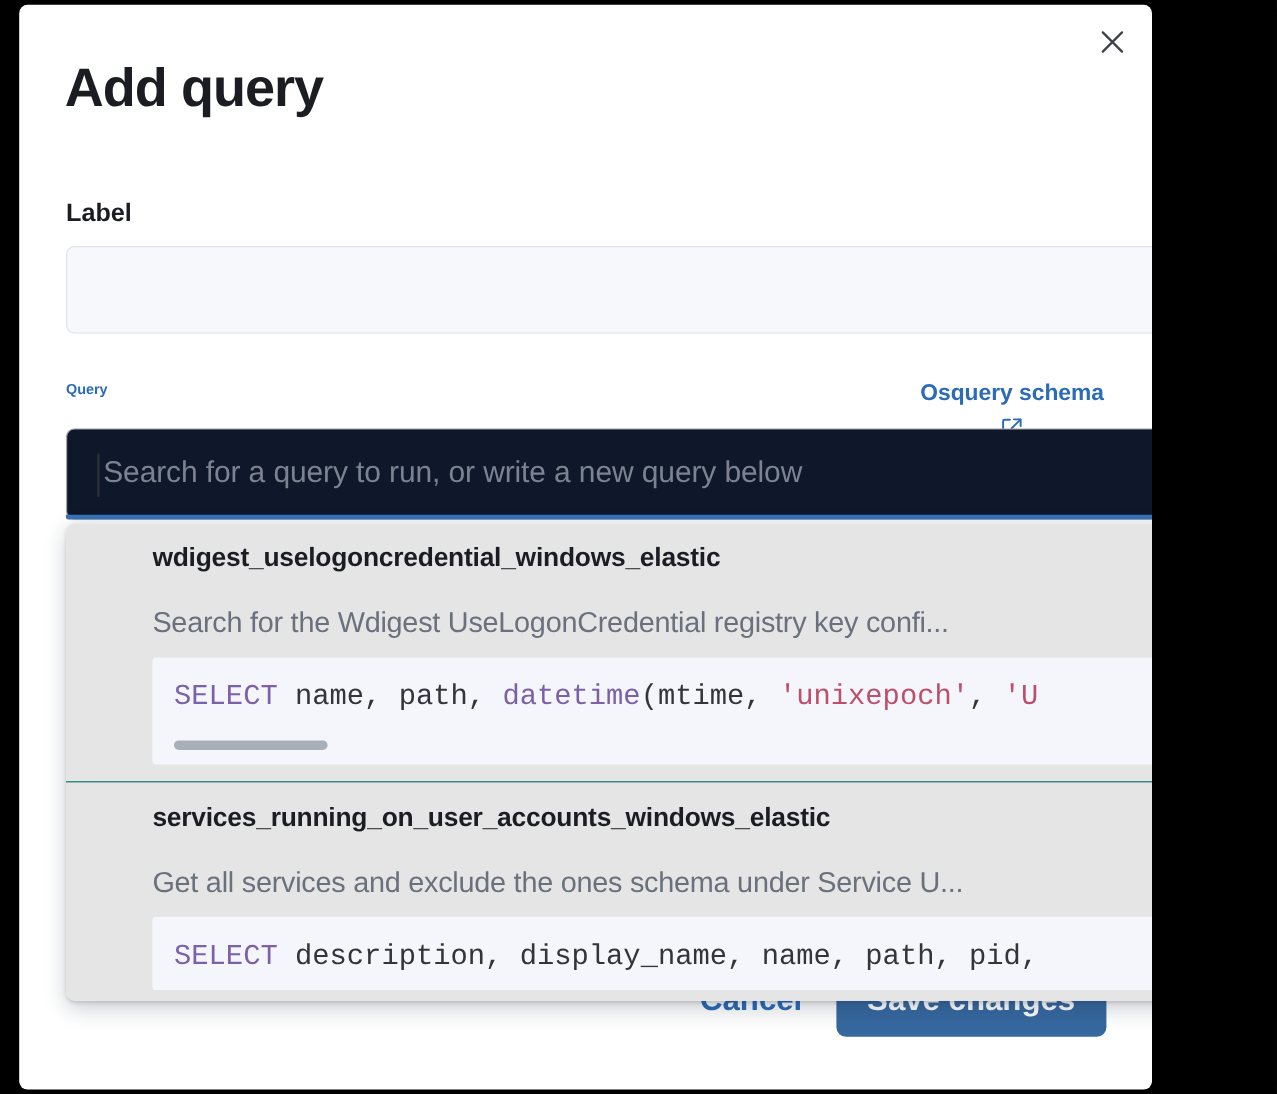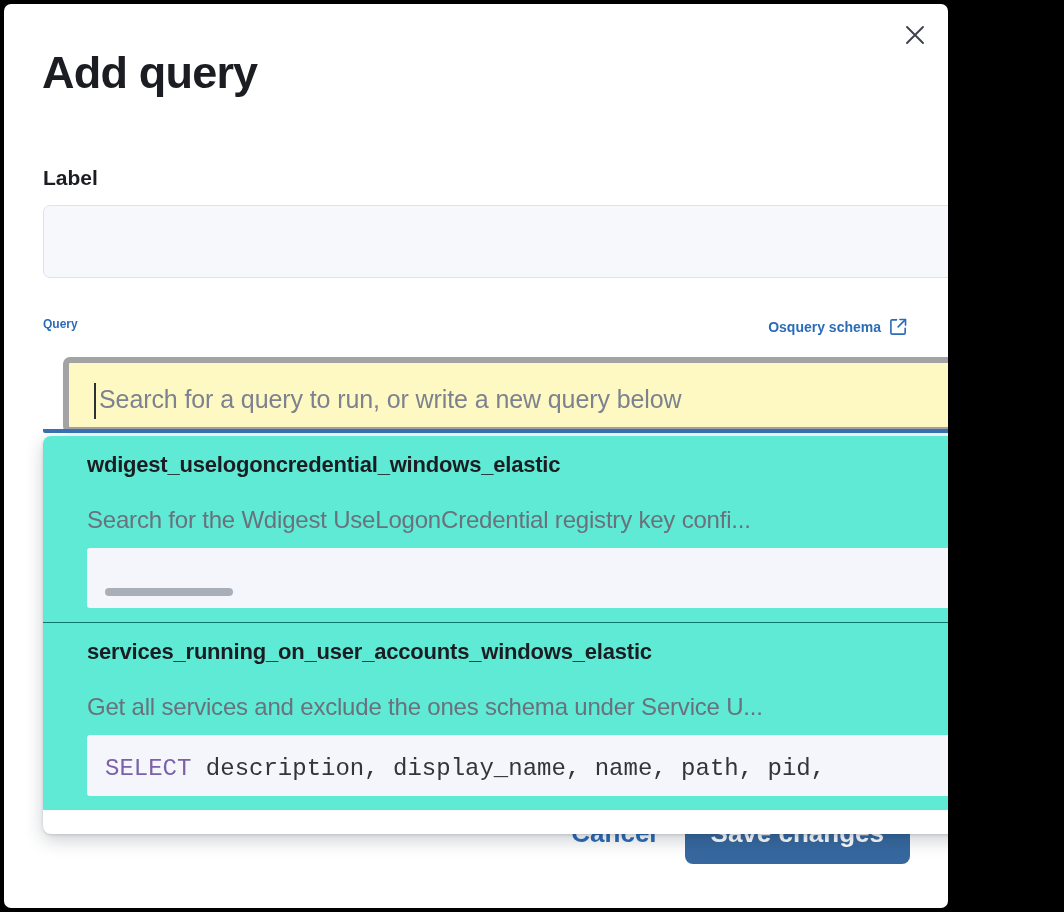--- a/index.html
+++ b/index.html
@@ -17,21 +17,21 @@
     position: relative;
     width: 1064px;
     height: 912px;
     background: #000000;
     border-radius: 10px;
     overflow: hidden;
   }
 
   #dialog {
     position: absolute;
-    left: 4px;
+    left: 16px;
     top: 4px;
     width: 944px;
     height: 904px;
     background: #ffffff;
     border-radius: 7px;
     overflow: hidden;
   }
 
   
   #close-btn {
@@ -98,40 +98,40 @@
     color: #2b6bb8;
     cursor: pointer;
   }
   #schema-link {
     position: absolute;
     right: 40px;
     top: 313px;
     display: flex;
     align-items: center;
     gap: 8px;
-    font-size: 14px;
+    font-size: 19px;
     font-weight: 700;
     color: #2b6bb8;
     text-decoration: none;
     cursor: pointer;
+    flex-direction: column;
   }
   #schema-link svg { display: block; }
 
   
   #combo-wrap {
     position: absolute;
     left: 39px;
     top: 353px;
     width: 983px;
     height: 76px;
-    background: #fef9c3;
-    border: 6px solid #a3a3a3;
+    background: #0f172a;
+    border: 1px solid #a3a3a3;
     border-radius: 7px;
     box-shadow: 0 1px 2px rgba(30,40,60,.06);
-    margin-left: 20px;
   }
   #combo-underline {
     position: absolute;
     left: 39px;
     top: 425px;
     width: 983px;
     height: 4px;
     background: #3a72b5;
     border-radius: 0 0 2px 2px;
   }
@@ -214,22 +214,22 @@
     right: 14px;
     top: 9px;
     width: 9px;
     height: 9px;
     border-radius: 50%;
     background: #a7adb8;
     z-index: 3;
   }
   .option {
     position: relative;
-    padding: 16px 28px 14px 44px;
-    background: #5eead4;
+    padding: 16px 28px 14px 72px;
+    background: #e5e5e5;
     cursor: pointer;
   }
   .option + .option { border-top: 1px solid #0f766e; }
   .opt-title {
     font-size: 22px;
     font-weight: 700;
     color: #1b1d22;
     letter-spacing: -0.2px;
     white-space: nowrap;
     overflow: hidden;
@@ -319,20 +319,21 @@
       <button id="save-btn">Save changes</button>
     </div>
 
     <div id="dropdown">
       <span id="dropdown-scroll-dot"></span>
       <div id="option-list">
           <div class="option">
             <div class="opt-title">wdigest_uselogoncredential_windows_elastic</div>
             <div class="opt-desc">Search for the Wdigest UseLogonCredential registry key confi...</div>
             <div class="opt-code">
+              <pre><span class="kw">SELECT</span><span> name, path, </span><span class="fn">datetime</span><span>(mtime, </span><span class="str">'unixepoch'</span><span>, </span><span class="str">'U</span></pre>
               <div class="code-scrollbar"></div>
             </div>
           </div>
           <div class="option">
             <div class="opt-title">services_running_on_user_accounts_windows_elastic</div>
             <div class="opt-desc">Get all services and exclude the ones schema under Service U...</div>
             <div class="opt-code">
               <pre><span class="kw">SELECT</span><span> description, display_name, name, path, pid,</span></pre>
             </div>
           </div>

